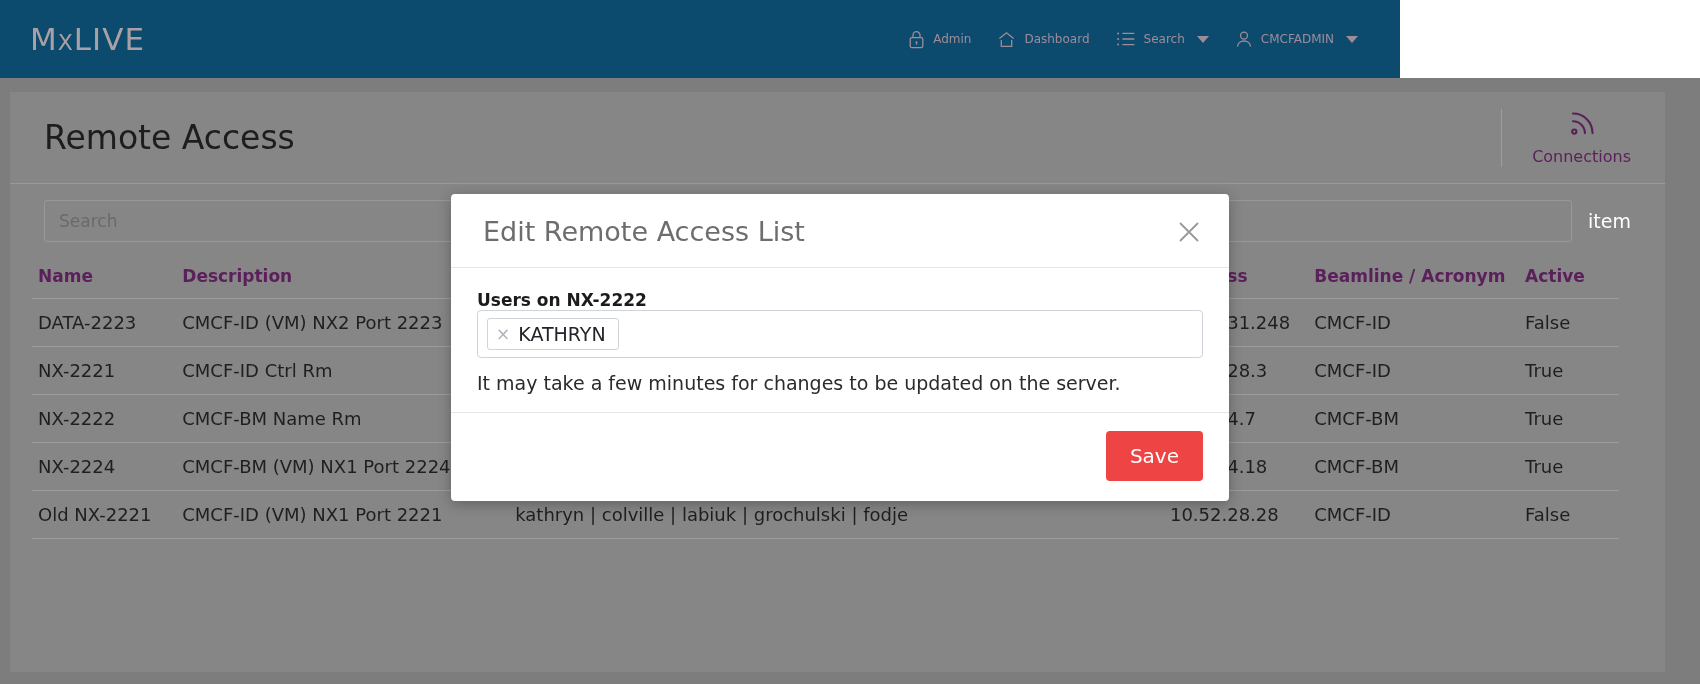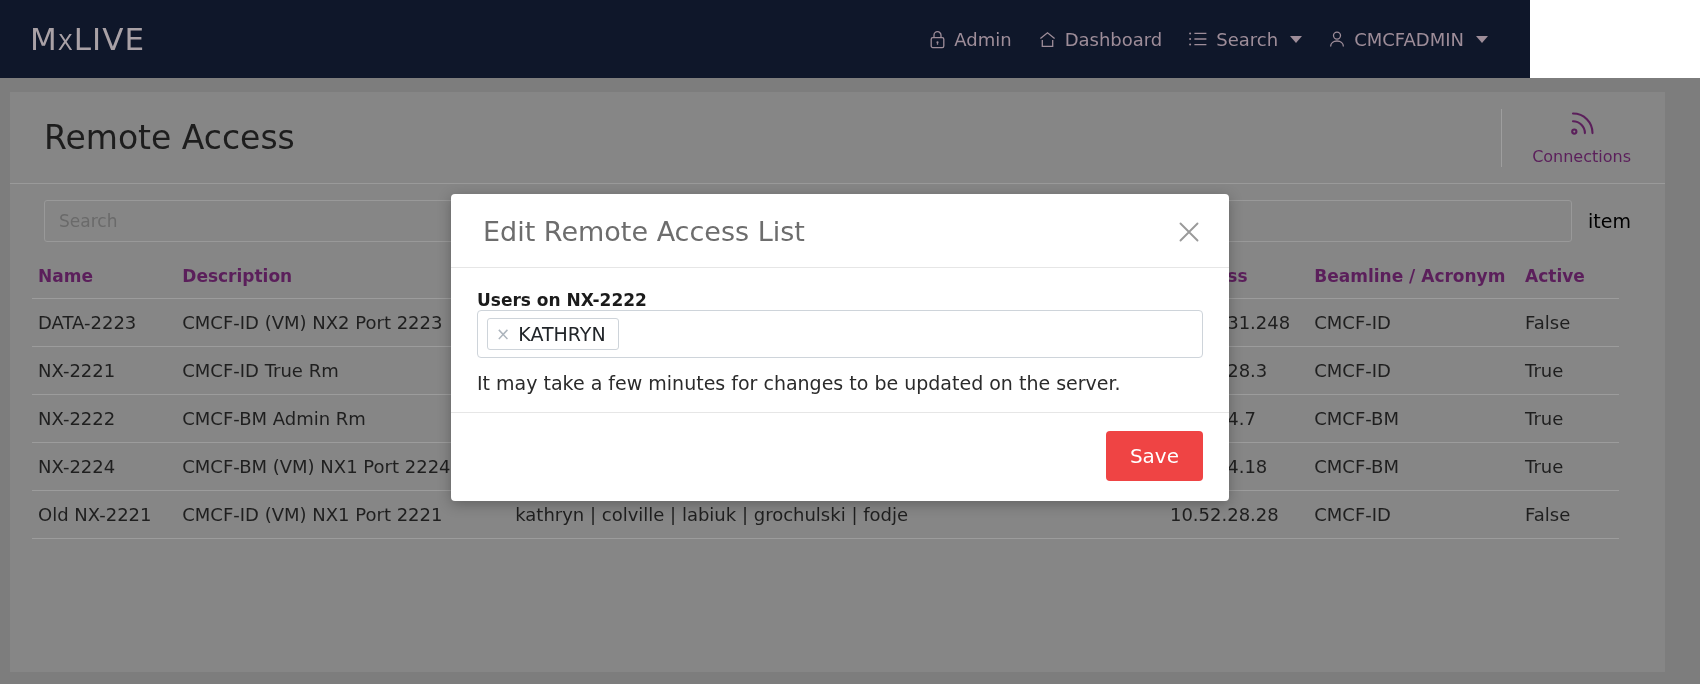--- a/index.html
+++ b/index.html
@@ -13,22 +13,22 @@
   }
   .page {
     position: relative;
     width: 1700px; height: 684px;
     background: #ffffff;
   }
 
   
   .navbar {
     position: absolute; top: 0; left: 0;
-    width: 1530px; height: 78px;
-    background: #0f172a;
+    width: 1400px; height: 78px;
+    background: #0c4a6e;
     display: flex; align-items: center;
     padding: 0 30px;
     gap: 32px;
   }
   .brand {
     font-size: 31px;
     letter-spacing: 1px;
     color: #a9a1a6;
     font-weight: 400;
     font-variant: small-caps;
@@ -36,21 +36,21 @@
   }
   .nav-right {
     margin-left: auto;
     display: flex; align-items: center;
     gap: 26px;
     padding-right: 12px;
   }
   .nav-item {
     display: flex; align-items: center; gap: 8px;
     color: #9e8d99;
-    font-size: 18px;
+    font-size: 12px;
     cursor: pointer;
   }
   .nav-item .nav-ico { display: inline-flex; align-items: center; }
   .caret {
     width: 0; height: 0;
     border-left: 6px solid transparent;
     border-right: 6px solid transparent;
     border-top: 7px solid #9e8d99;
     margin-left: 4px;
   }
@@ -116,21 +116,21 @@
     padding: 0 14px;
     font-size: 17px;
     color: #2b2b2b;
     font-family: "DejaVu Sans", "Liberation Sans", sans-serif;
     outline: none;
   }
   .search-input::placeholder { color: #6a6a6a; }
   .toolbar-meta {
     margin-left: 16px;
     font-size: 19px;
-    color: #000000;
+    color: #ffffff;
     white-space: nowrap;
   }
 
   
   table.data {
     width: calc(100% - 68px);
     margin: 6px 34px 0 22px;
     border-collapse: collapse;
     table-layout: fixed;
   }
@@ -344,29 +344,29 @@
             <tr>
               <td class="name-cell">DATA-2223</td>
               <td>CMCF-ID (VM) NX2 Port 2223</td>
               <td></td>
               <td>10.52.31.248</td>
               <td>CMCF-ID</td>
               <td>False</td>
             </tr>
             <tr>
               <td class="name-cell">NX-2221</td>
-              <td>CMCF-ID True Rm</td>
+              <td>CMCF-ID Ctrl Rm</td>
               <td></td>
               <td>10.52.28.3</td>
               <td>CMCF-ID</td>
               <td>True</td>
             </tr>
             <tr>
               <td class="name-cell">NX-2222</td>
-              <td>CMCF-BM Admin Rm</td>
+              <td>CMCF-BM Name Rm</td>
               <td>labiuk | fodje | kathryn | colville | mundboth | takeda</td>
               <td>10.52.4.7</td>
               <td>CMCF-BM</td>
               <td>True</td>
             </tr>
             <tr>
               <td class="name-cell">NX-2224</td>
               <td>CMCF-BM (VM) NX1 Port 2224</td>
               <td>spasyuk | kathryn | labiuk | colville | reid | mundboth | fodje</td>
               <td>10.52.4.18</td>

